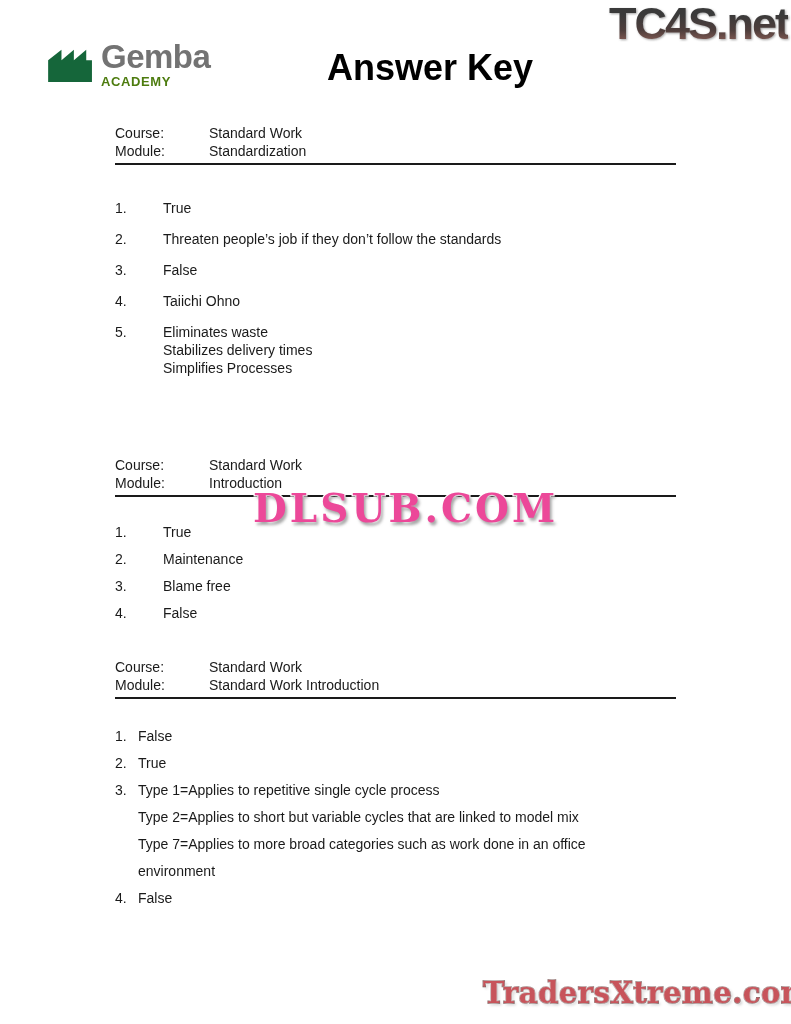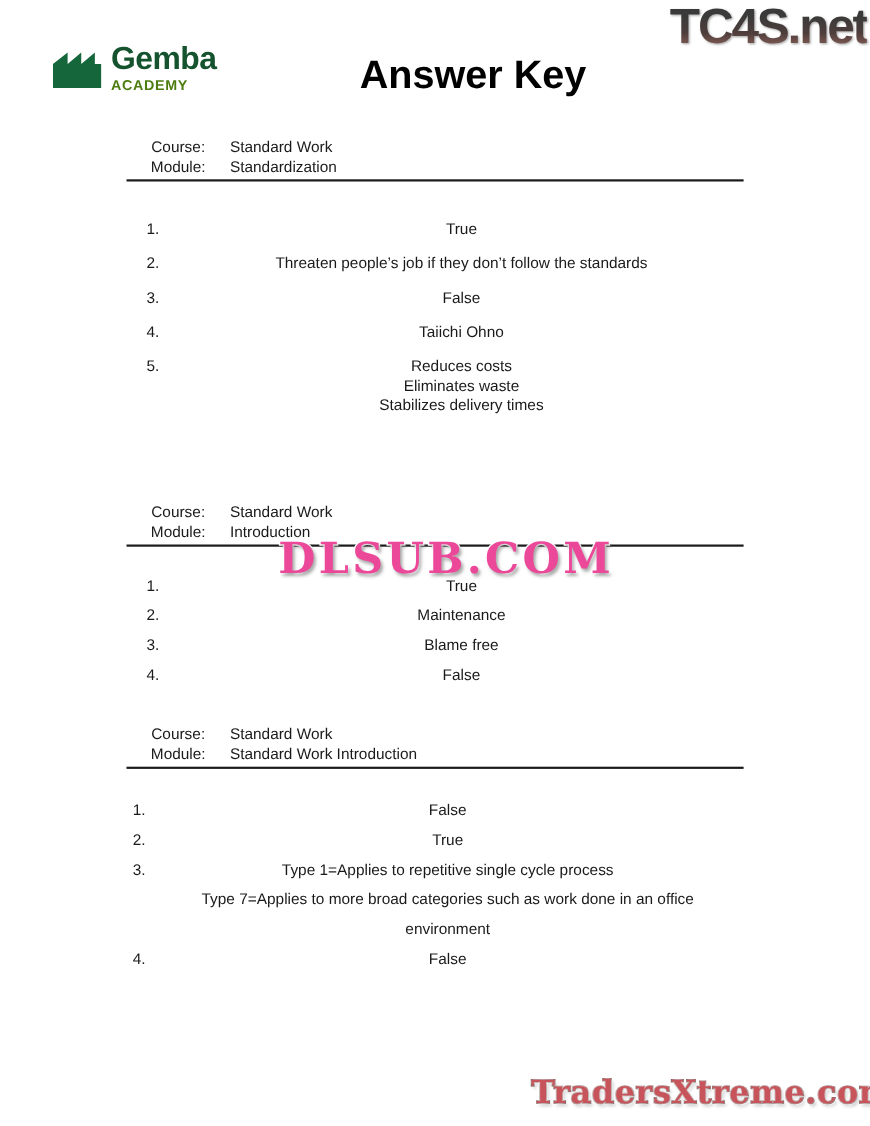--- a/index.html
+++ b/index.html
@@ -11,21 +11,21 @@
     color: #1a1a1a;
   }
 
   
   .logo {
     position: absolute; left: 48px; top: 40px;
     display: flex; align-items: center; gap: 7px;
   }
   .logo svg { width: 46px; height: 40px; display: block; }
   .logo-text { display: flex; flex-direction: column; line-height: 1; }
-  .logo-name  { font-size: 29px; font-weight: bold; color: #14532d; letter-spacing: -0.5px; }
+  .logo-name  { font-size: 33px; font-weight: bold; color: #737373; letter-spacing: -0.5px; }
   .logo-sub   { font-size: 13px; font-weight: bold; color: #4d7c0f; letter-spacing: 0.6px; margin-top: 2px; }
 
   .page-title {
     position: absolute; left: 0; top: 47px; width: 860px;
     text-align: center;
     font-size: 36px; font-weight: bold; color: #000;
     letter-spacing: 0;
   }
 
   .wm-tc4s {
@@ -33,21 +33,21 @@
     font-size: 45px; font-weight: bold; letter-spacing: -2px;
     background: linear-gradient(to bottom, #3a3a3a 30%, #4e3e3c 65%, #96655c 100%);
     -webkit-background-clip: text; background-clip: text; color: transparent;
     filter: drop-shadow(1px 1px 1px rgba(70,70,70,0.5));
     line-height: 1;
     text-align: center;
   }
 
   
   .content { position: absolute; left: 115px; top: 0; width: 561px; }
-  .section { position: absolute; left: 0; width: 561px; text-align: center; }
+  .section { position: absolute; left: 0; width: 561px; }
   .section-1 { top: 124px; }
   .section-2 { top: 456px; }
   .section-3 { top: 658px; }
 
   .course-header { border-bottom: 2px solid #1a1a1a; padding-bottom: 3px; }
   .course-header .row { display: flex; font-size: 14px; line-height: 18px; }
   .course-header .label { width: 94px; flex: 0 0 94px; }
 
   .answers { font-size: 14px; line-height: 18px; }
   .section-1 .answers { margin-top: 34px; }
@@ -133,23 +133,23 @@
         </div>
         <div class="answer-item">
           <span class="num">4.</span>
           <div class="answer-text">
             <div class="answer-line">Taiichi Ohno</div>
           </div>
         </div>
         <div class="answer-item">
           <span class="num">5.</span>
           <div class="answer-text">
-            <div class="answer-line">Reduces costs</div>
             <div class="answer-line">Eliminates waste</div>
             <div class="answer-line">Stabilizes delivery times</div>
+            <div class="answer-line">Simplifies Processes</div>
           </div>
         </div>
       </div>
     </section>
     <section class="section section-2">
       <div class="course-header">
         <div class="row">
           <span class="label">Course:</span>
           <span class="value">Standard Work</span>
         </div>
@@ -206,20 +206,21 @@
         <div class="answer-item">
           <span class="num">2.</span>
           <div class="answer-text">
             <div class="answer-line">True</div>
           </div>
         </div>
         <div class="answer-item">
           <span class="num">3.</span>
           <div class="answer-text">
             <div class="answer-line">Type 1=Applies to repetitive single cycle process</div>
+            <div class="answer-line">Type 2=Applies to short but variable cycles that are linked to model mix</div>
             <div class="answer-line">Type 7=Applies to more broad categories such as work done in an office</div>
             <div class="answer-line">environment</div>
           </div>
         </div>
         <div class="answer-item">
           <span class="num">4.</span>
           <div class="answer-text">
             <div class="answer-line">False</div>
           </div>
         </div>

